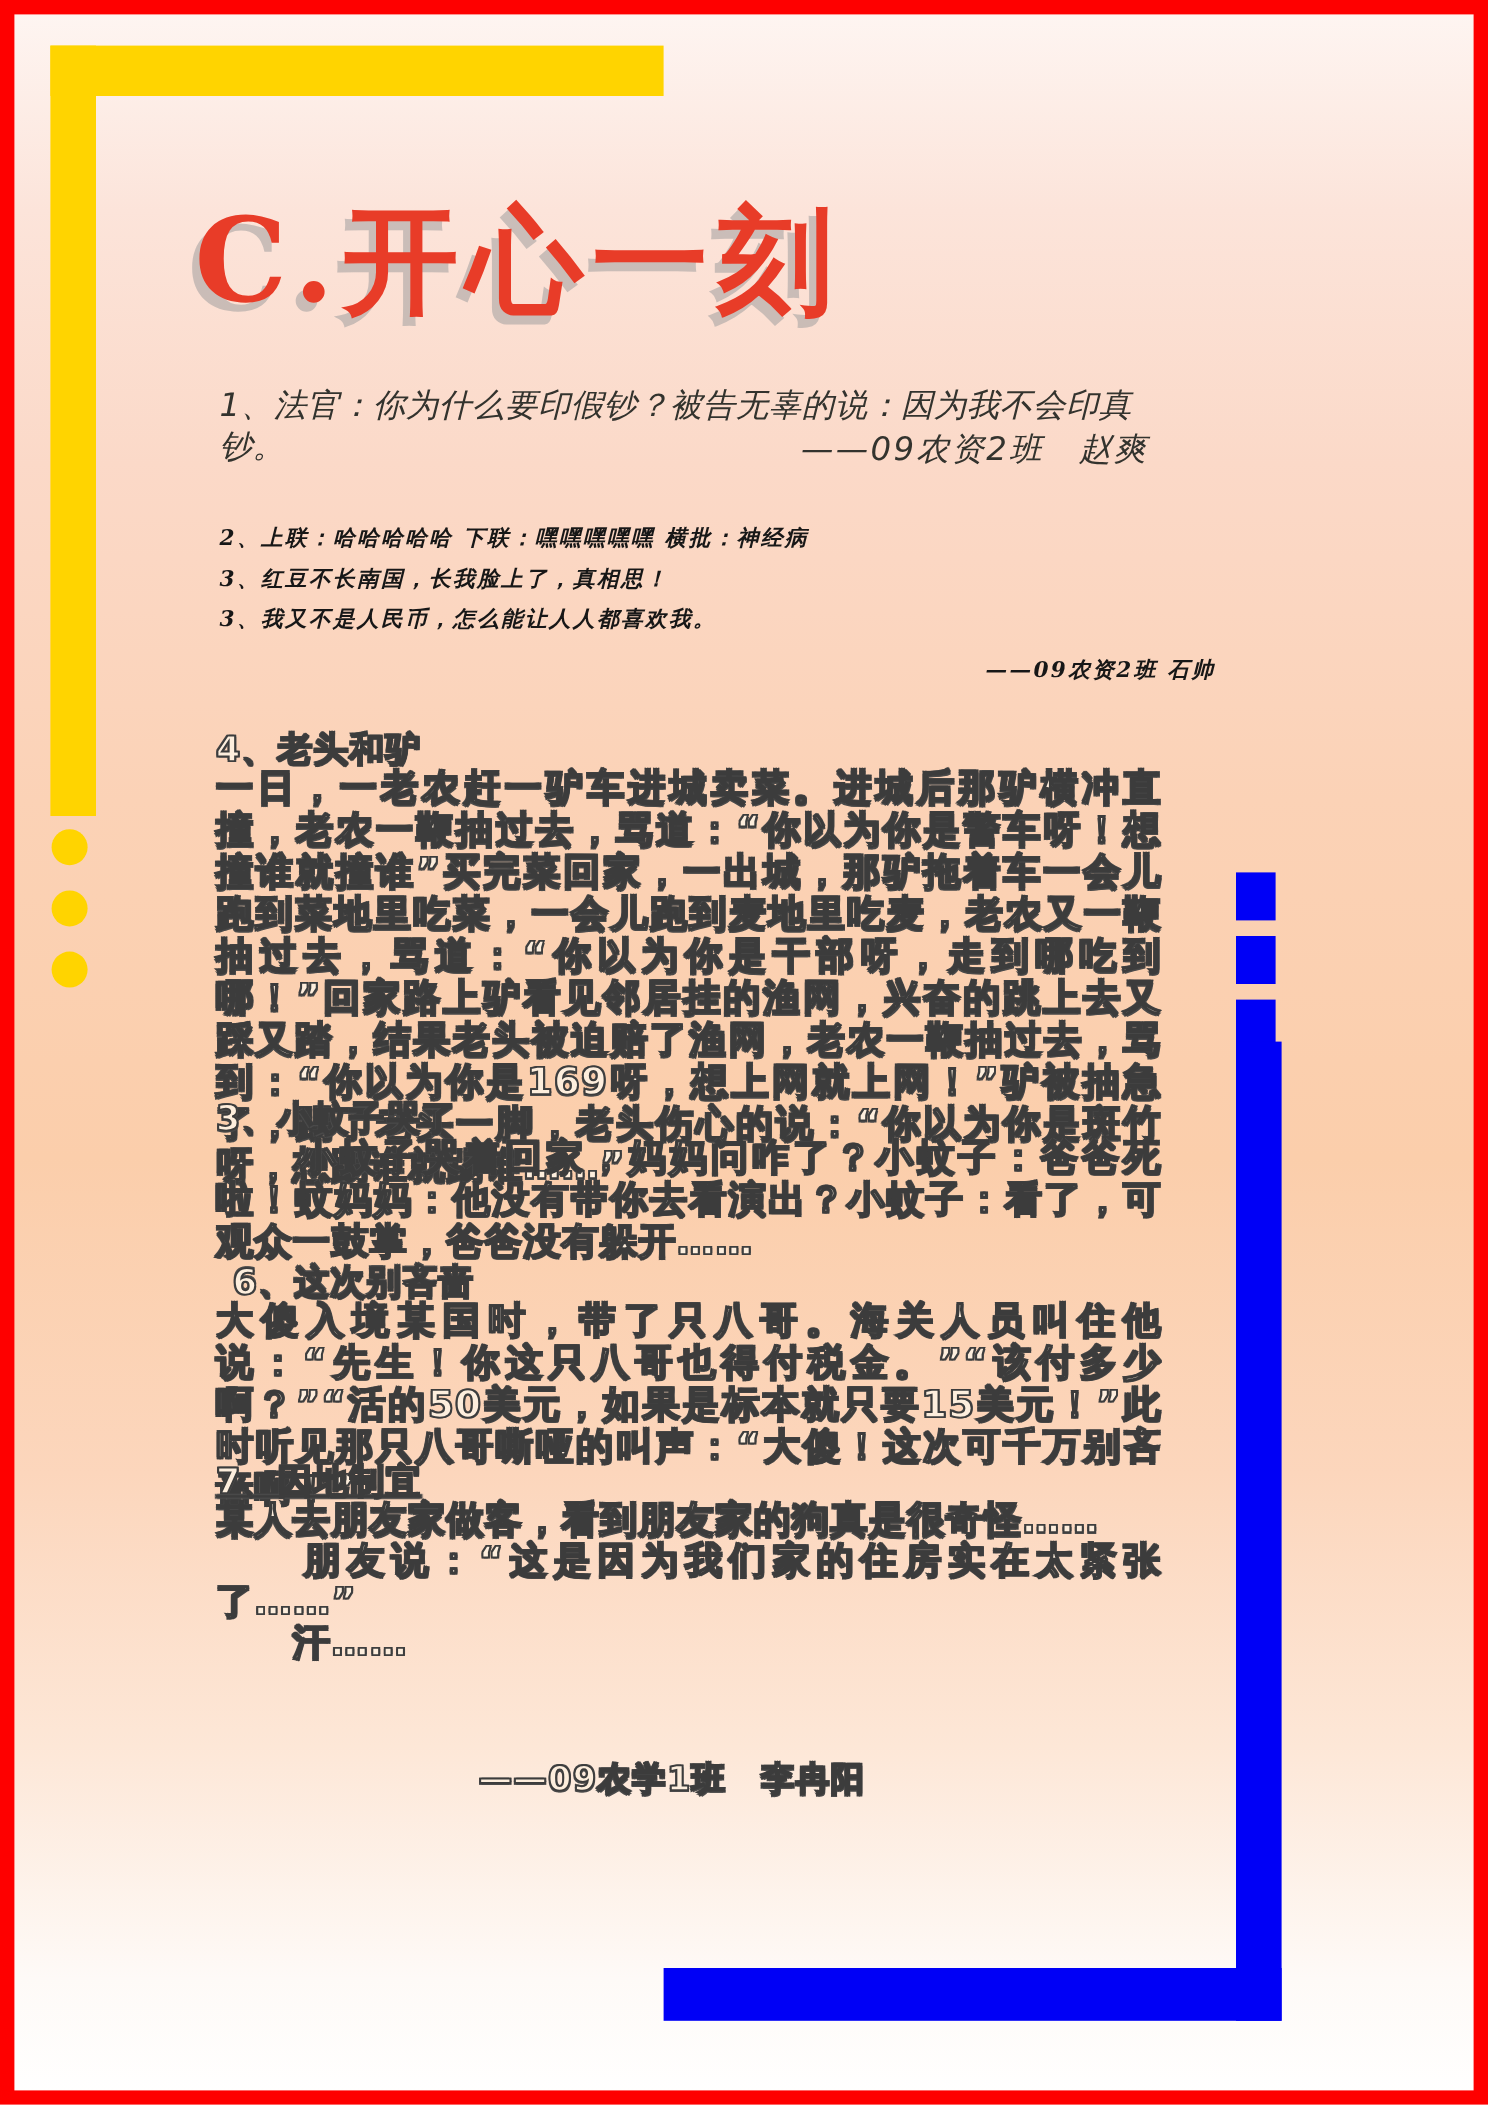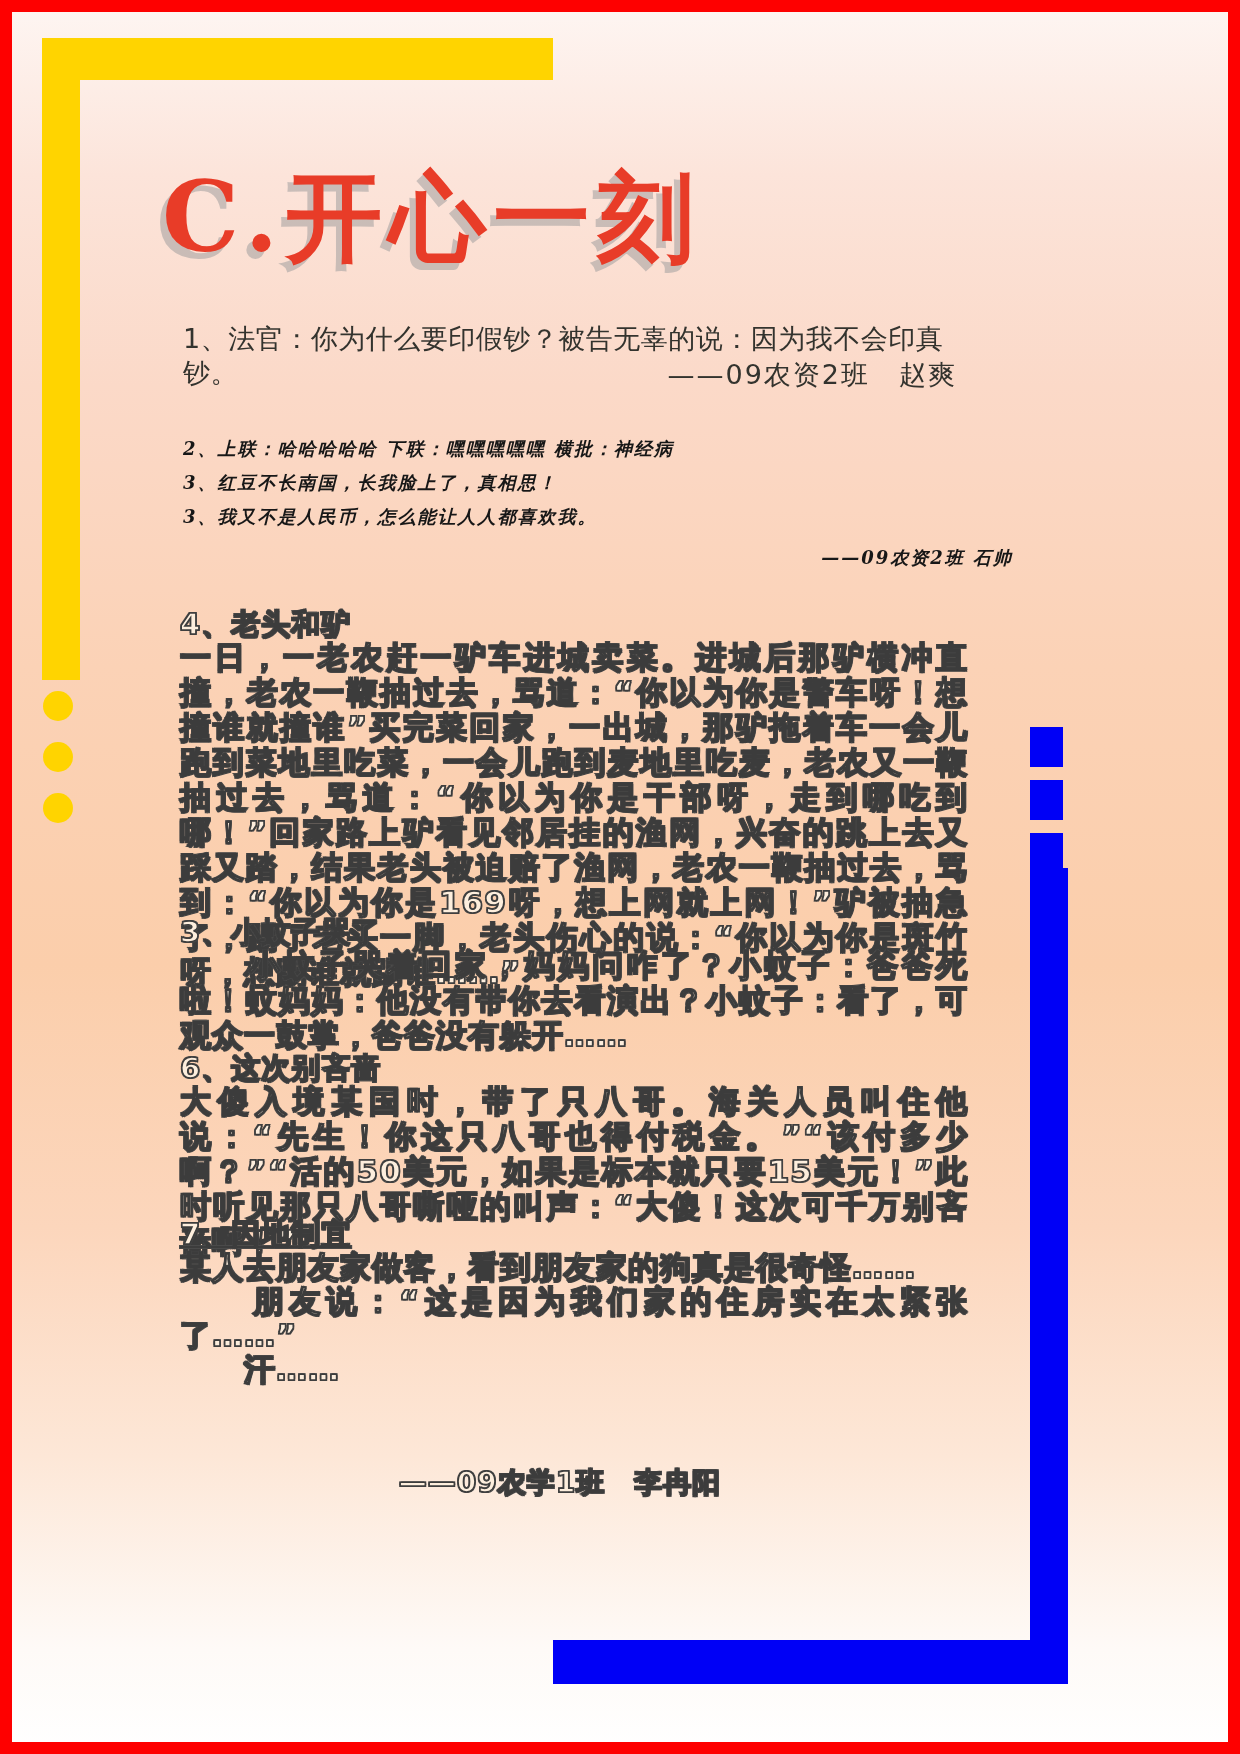--- a/index.html
+++ b/index.html
@@ -28,21 +28,21 @@
     position:absolute; left:162px; top:150px; z-index:10;
     font-family:"DejaVu Serif", serif; font-weight:bold;
     font-size:97px; line-height:135px; letter-spacing:7px;
     color:var(--accent-red,#e83c28);
     text-shadow:-6px 7px 0 rgba(160,158,158,0.55);
     white-space:nowrap;
   }
 
   .plain {
     position:absolute; left:183px; width:790px; z-index:10;
-    font-size:27px; line-height:34px; color:#33332e; letter-spacing:0.5px;
+    font-size:27px; line-height:34px; color:#33332e; letter-spacing:0.5px;font-style:italic;
   }
   .joke1-text { top:322px; }
   .joke1-attr { top:358px; text-align:right; padding-right:16px; letter-spacing:2px; }
 
   .script {
     position:absolute; left:183px; z-index:10;
     font-family:"DejaVu Serif", serif; font-style:italic; font-weight:bold;
     font-size:18px; color:#171717; letter-spacing:2px;
   }
   .couplet-lines { top:432px; width:820px; line-height:34px; }
@@ -52,21 +52,21 @@
     position:absolute; left:180px; width:788px; z-index:10;
     font-weight:bold; color:#fdeedd;
     -webkit-text-stroke:1.4px #3c3c3c;
     text-shadow:1px 1px 0 #4a4a4a, -1px -1px 0 #4a4a4a, 1px -1px 0 #4a4a4a, -1px 1px 0 #4a4a4a;
     letter-spacing:1px;
   }
   .pop-title { font-size:29px; line-height:32px; }
   .pop-body  { font-size:31px; line-height:35px; text-align:justify; }
   .s4-title { top:608px; }  .s4-body { top:640px; }
   .s5-title { top:916px; }  .s5-body { top:948px; }
-  .s6-title { top:1052px; } .s6-body { top:1084px; }
+  .s6-title { top:1052px;margin-left:14px; } .s6-body { top:1084px; }
   .s7-title { top:1218px;text-decoration:underline; } .s7-body { top:1250px; line-height:34px; }
   .s7-attr  { top:1464px; text-align:center; padding-right:28px; font-size:28px; }
 </style>
 </head>
 <body>
 
 <div class="page">
 
   <div class="deco y-h"></div>
   <div class="deco y-v"></div>

